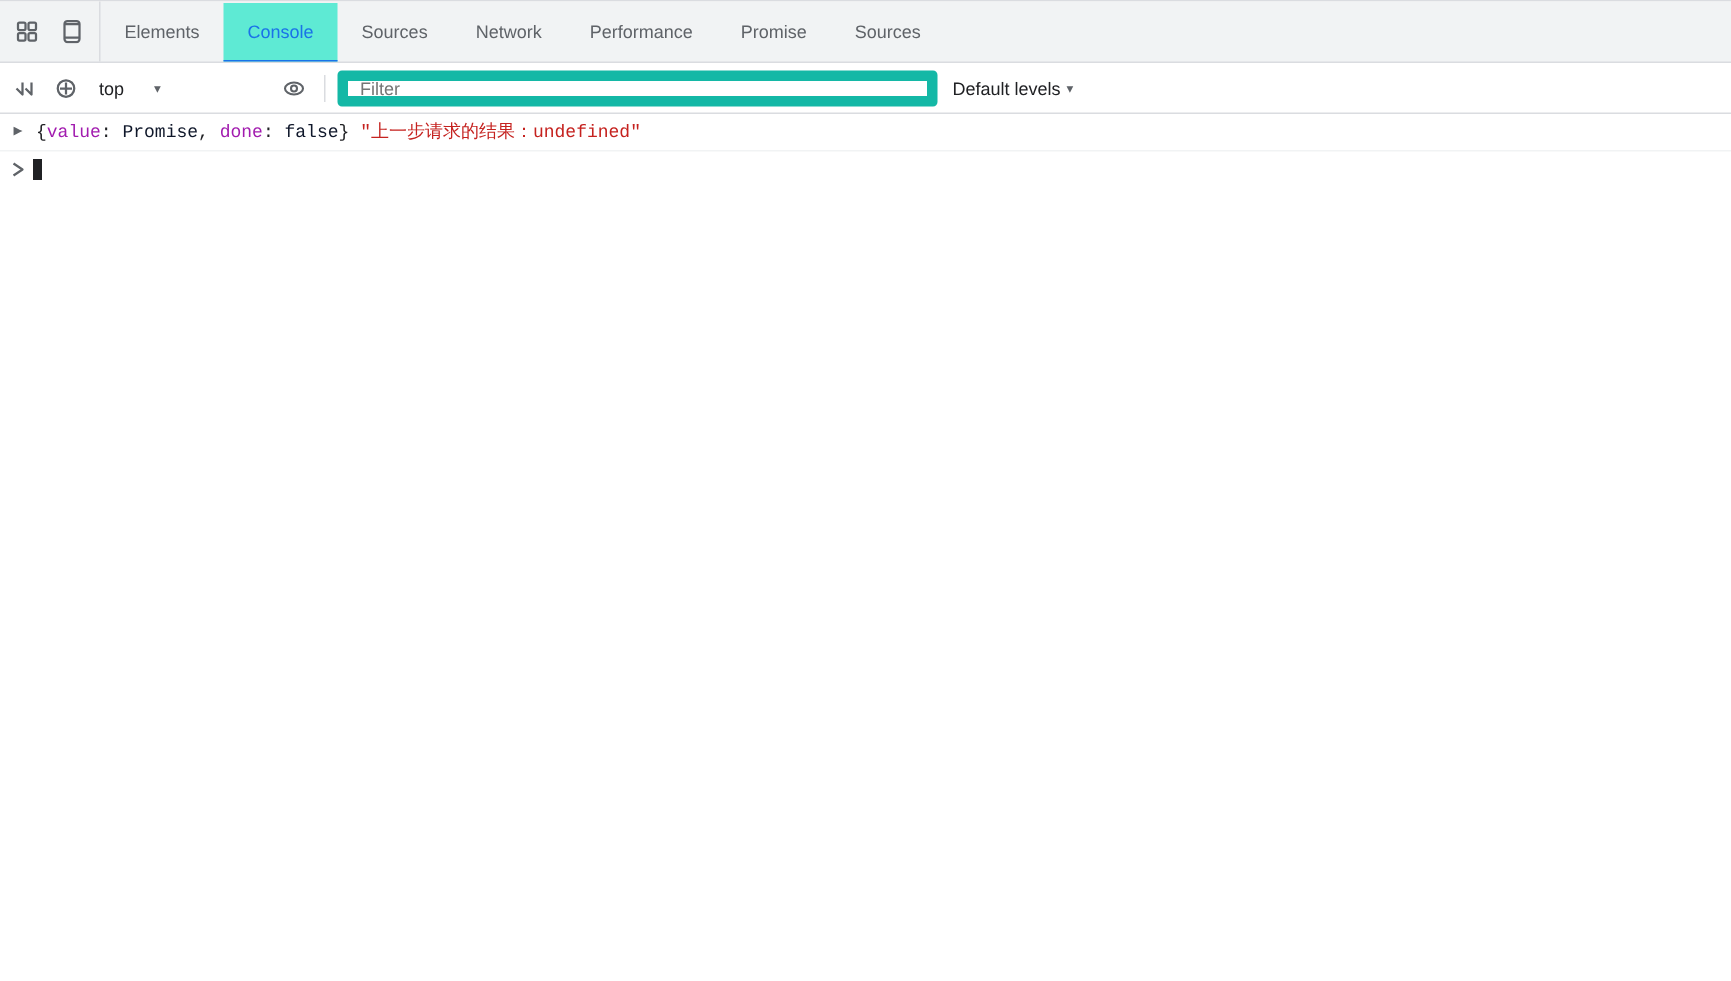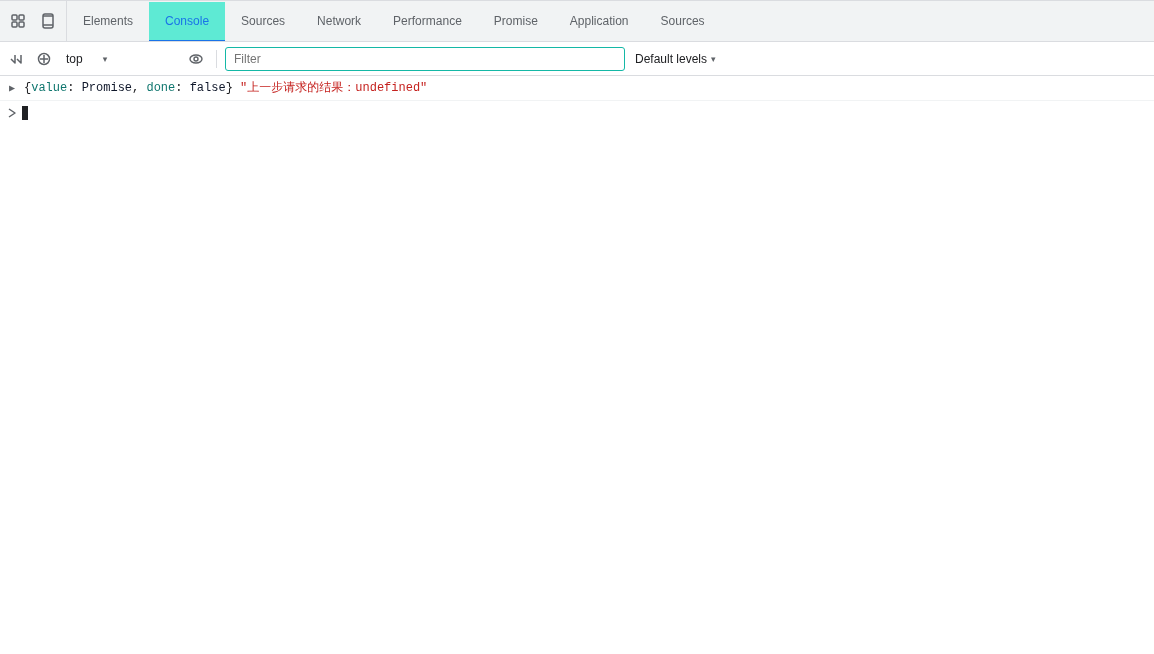--- a/index.html
+++ b/index.html
@@ -126,21 +126,21 @@
       width: 1px;
       height: 18px;
       background: #dadce0;
       margin: 0 4px;
     }
 
     .filter-input {
       flex: 1;
       max-width: 400px;
       height: 24px;
-      border: 1px solid #14b8a6;
+      border: 7px solid #14b8a6;
       border-radius: 3px;
       padding: 0 8px;
       font-size: 12px;
       color: #404040;
       outline: none;
     }
 
     .levels-selector {
       display: flex;
       align-items: center;
@@ -223,21 +223,21 @@
       animation: blink 1s step-end infinite;
     }
 
     @keyframes blink {
       0%, 100% { opacity: 1; }
       50% { opacity: 0; }
     }
 
     
     .code-punctuation { color: #202124; }
-    .code-key { color: #0f766e; margin-top: 44px; }
+    .code-key { color: #a21caf; margin-top: 44px; }
     .code-blue { color: #0f172a; }
     .code-string { color: #c5221f; }
 
     .chevron-down {
       font-size: 9px;
       color: #5f6368;
     }
 
     
     .eye-icon {
@@ -281,23 +281,20 @@
       <div class="tab">
         <span>Network</span>
       </div>
       <div class="tab">
         <span>Performance</span>
       </div>
       <div class="tab">
         <span>Promise</span>
       </div>
       <div class="tab">
-        <span>Application</span>
-      </div>
-      <div class="tab">
         <span>Sources</span>
       </div>
     </div>
   </div>
 
   <div class="secondary-toolbar">
 
     <button class="secondary-icon-btn" title="Step over">
       <svg width="14" height="14" viewBox="0 0 14 14" fill="none" xmlns="http://www.w3.org/2000/svg">
         <path d="M2 7 L6 11 L6 3" stroke="#5f6368" stroke-width="1.5" fill="none" stroke-linejoin="round"></path>

